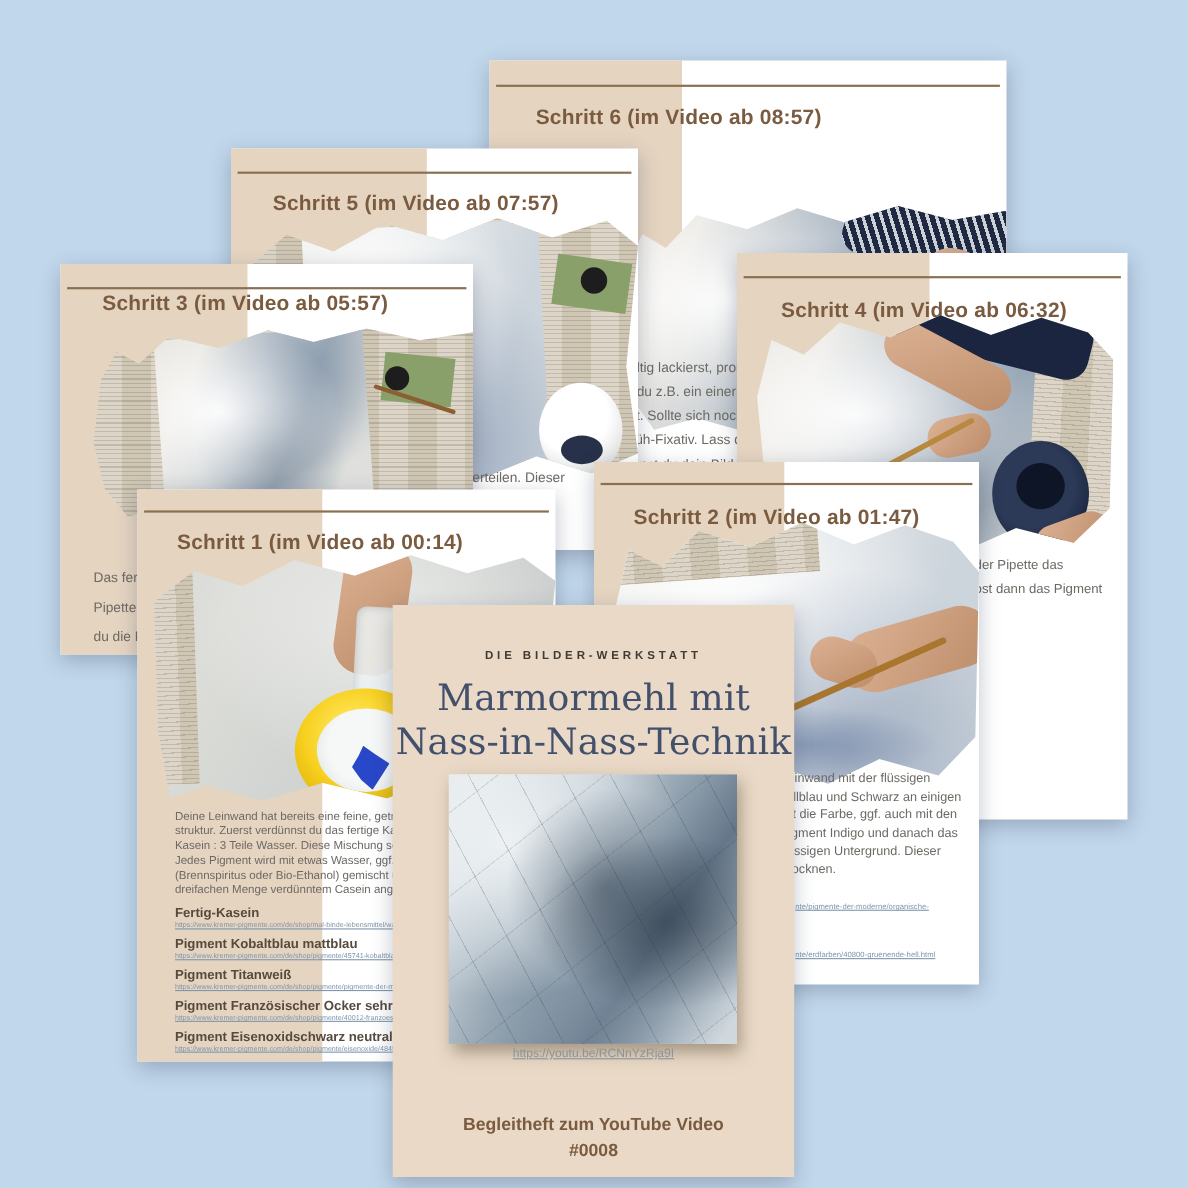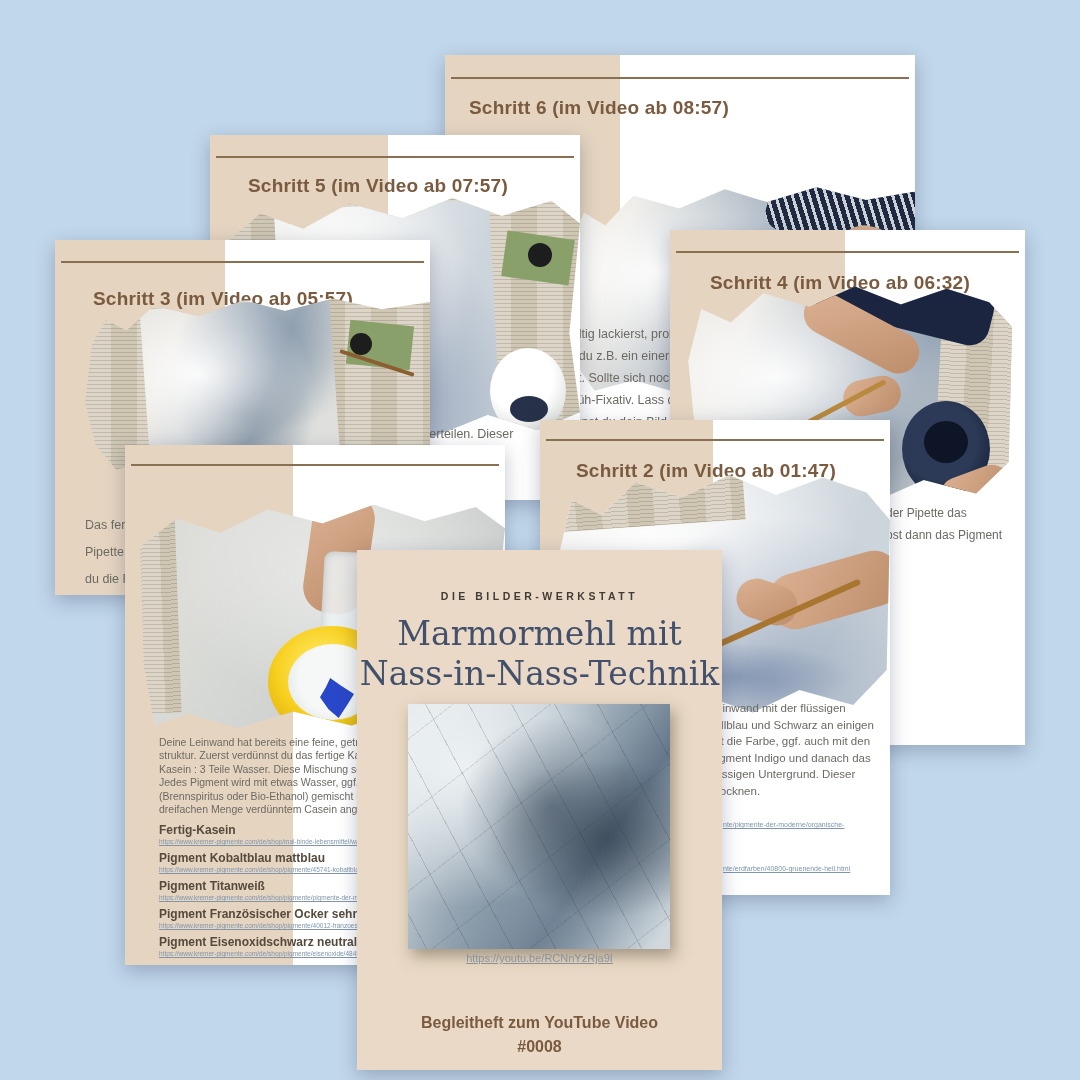--- a/index.html
+++ b/index.html
@@ -63,21 +63,21 @@
   .cover-footer{position:absolute;left:0;right:0;text-align:center;font-weight:700;font-size:16px;color:#7a5b40;}
 </style>
 </head>
 <body>
 
 <div id="stage">
 
   <div class="page" id="p6" style="left:445px;top:55px;width:470px;height:415px;z-index:1;">
     <div class="beige" style="left:0;top:0;width:175px;height:175px;"></div>
     <div class="rule" style="top:22px;"></div>
-    <div class="step-title" style="left:24px;top:42px;">Schritt 6 (im Video ab 08:57)</div>
+    <div class="step-title" style="left:42px;top:42px;">Schritt 6 (im Video ab 08:57)</div>
     <div class="photo canvas-tex torn-a" style="left:118px;top:128px;width:352px;height:212px;">
       <div class="abs sleeve-striped" style="right:-14px;top:-10px;width:160px;height:78px;transform:rotate(18deg);"></div>
       <div class="abs skin" style="right:28px;top:42px;width:58px;height:125px;transform:rotate(14deg);"></div>
       <div class="abs skin" style="right:52px;bottom:2px;width:75px;height:44px;transform:rotate(-18deg);"></div>
     </div>
     <div class="body-txt" style="left:106px;top:268px;font-size:12.5px;line-height:22px;">
       <div class="bl">ndgültig lackierst, prob</div>
       <div class="bl">dem du z.B. ein einer l</div>
       <div class="bl">reibst. Sollte sich noch</div>
       <div class="bl">t Sprüh-Fixativ. Lass die</div>
@@ -119,37 +119,38 @@
     </div>
     <div class="body-txt" style="left:216px;top:272px;font-size:12px;line-height:22px;">
       <div class="bl">der Pipette das</div>
       <div class="bl">ost dann das Pigment</div>
     </div>
   </div>
 
   <div class="page" id="p3" style="left:55px;top:240px;width:375px;height:355px;z-index:4;">
     <div class="beige" style="left:0;top:0;width:170px;height:100%;"></div>
     <div class="rule"></div>
-    <div class="step-title" style="left:38px;top:48px;">Schritt 3 (im Video ab 05:57)</div>
+    <div class="step-title" style="left:38px;top:26px;">Schritt 3 (im Video ab 05:57)</div>
     <div class="photo newsprint torn-a" style="left:30px;top:55px;width:345px;height:178px;">
       <div class="abs canvas-tex" style="left:60px;top:8px;width:190px;height:162px;transform:rotate(-4deg);"></div>
       <div class="abs" style="right:18px;top:28px;width:64px;height:44px;background:#8aa06b;transform:rotate(6deg);"></div>
       <div class="abs" style="right:58px;top:38px;width:22px;height:22px;border-radius:50%;background:#1d1d1d;"></div>
       <div class="abs" style="right:14px;top:66px;width:78px;height:4px;background:#8c5f33;transform:rotate(18deg);border-radius:2px;"></div>
     </div>
     <div class="body-txt" style="left:30px;top:272px;font-size:12.5px;line-height:27px;">
       <div class="bl">Das fert</div>
       <div class="bl">Pipette</div>
       <div class="bl">du die F</div>
     </div>
   </div>
 
   <div class="page" id="p1" style="left:125px;top:445px;width:380px;height:520px;z-index:5;">
     <div class="beige" style="left:0;top:0;width:168px;height:100%;"></div>
     <div class="rule" style="top:19px;"></div>
+    <div class="step-title" style="left:36px;top:38px;">Schritt 1 (im Video ab 00:14)</div>
     <div class="photo canvas-gray torn-b" style="left:15px;top:55px;width:365px;height:235px;">
       <div class="abs newsprint" style="left:-4px;top:8px;width:42px;height:205px;transform:rotate(-2deg);"></div>
       <div class="abs skin" style="left:168px;top:-8px;width:62px;height:122px;transform:rotate(8deg);"></div>
       <div class="abs" style="left:196px;top:96px;width:7px;height:4px;background:#c9a23f;"></div>
       <div class="abs" style="left:182px;top:52px;width:44px;height:108px;background:rgba(236,241,243,.88);border-radius:9px;transform:rotate(3deg);box-shadow:inset 0 0 8px rgba(150,160,165,.6);"></div>
       <div class="abs" style="left:200px;top:158px;width:3px;height:22px;background:#aebfcc;"></div>
       <div class="abs" style="left:128px;top:126px;width:128px;height:112px;border-radius:50%;background:radial-gradient(circle at 42% 38%,#ffe75e 12%,#f7cf1e 45%,#d9ad08 78%,#c2980a 100%);">
         <div class="abs" style="left:20px;top:18px;width:90px;height:76px;border-radius:50%;background:radial-gradient(circle at 50% 45%,#f6f8f7 55%,#dde4e2 90%);"></div>
         <div class="abs" style="left:52px;top:52px;width:34px;height:40px;background:#2947c9;clip-path:polygon(30% 0,60% 18%,100% 40%,78% 70%,55% 100%,25% 78%,0 48%,18% 22%);"></div>
       </div>

